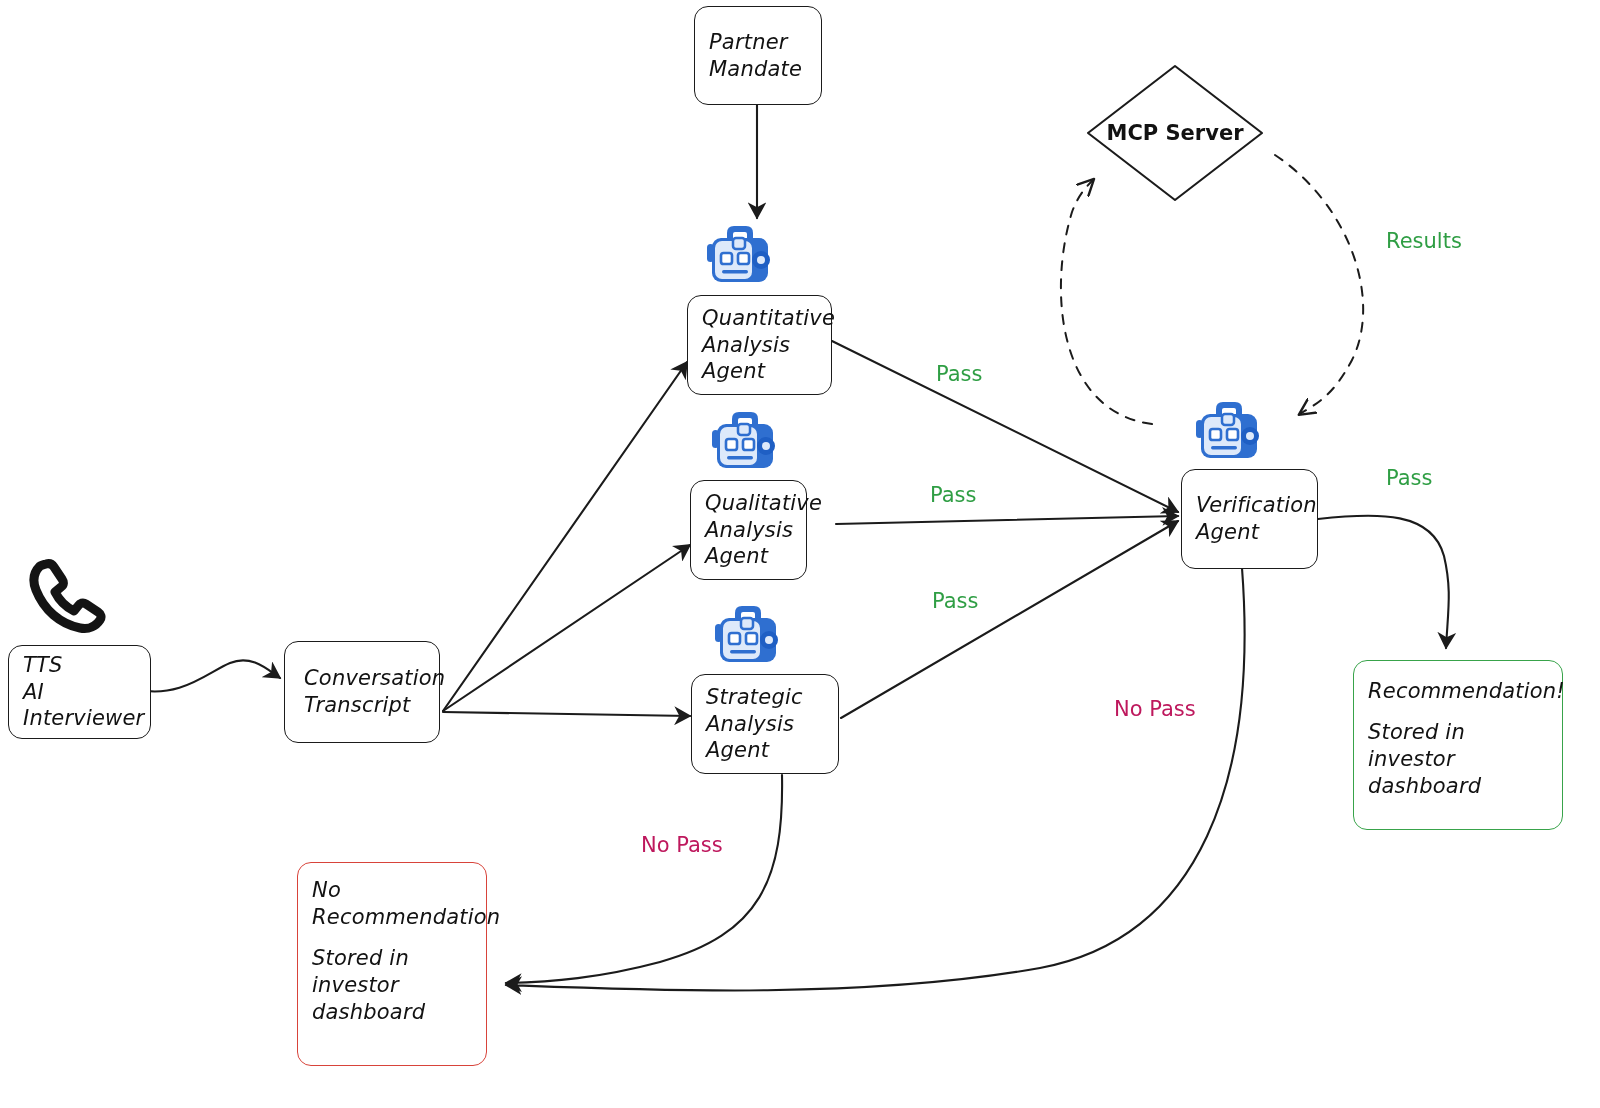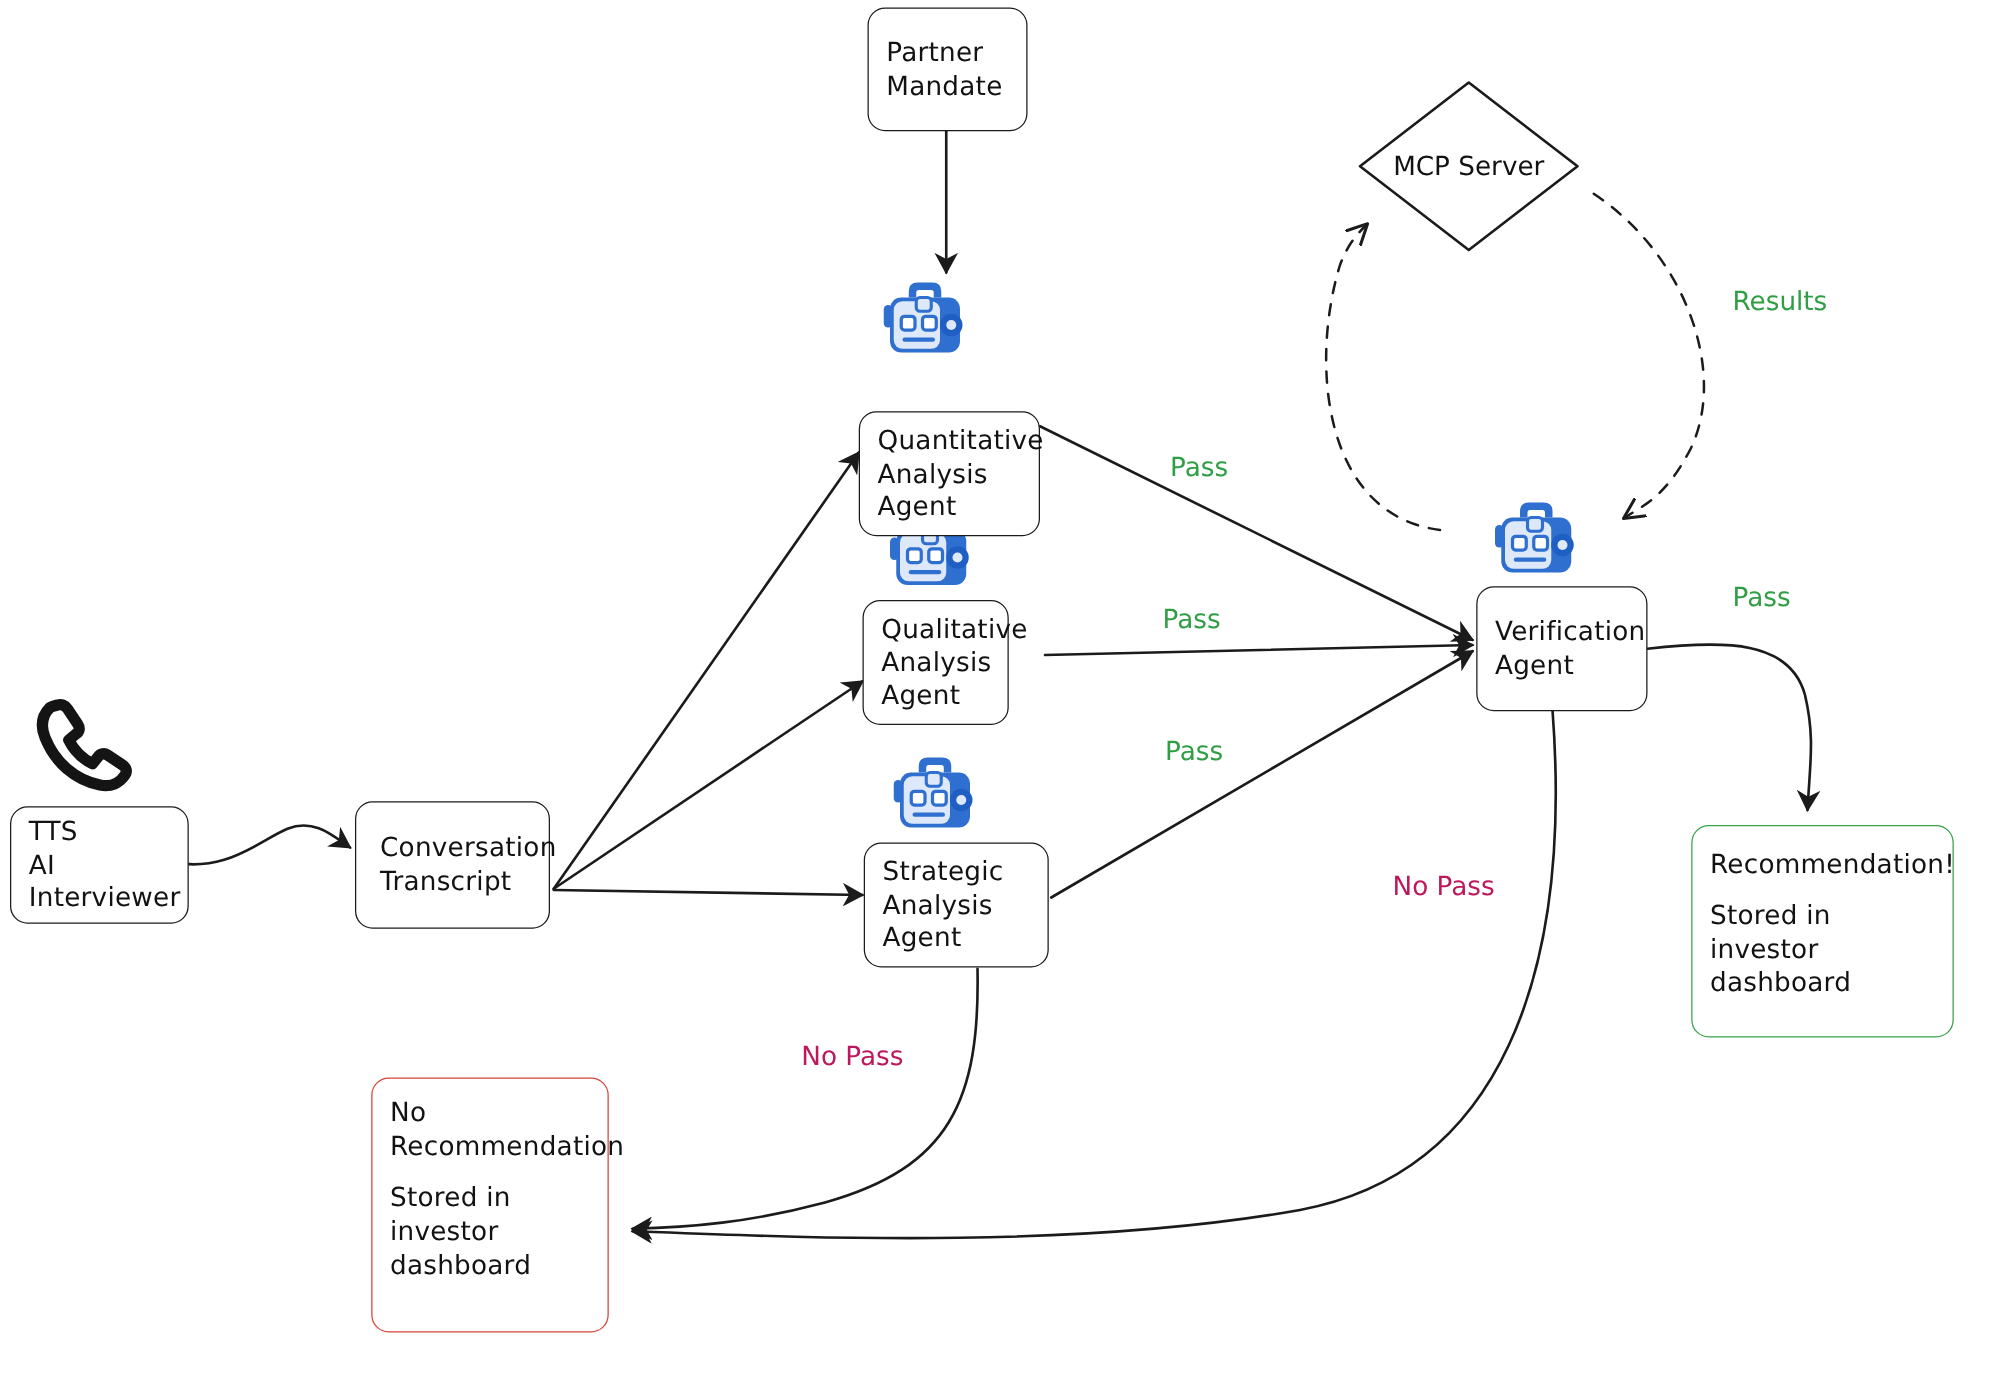--- a/index.html
+++ b/index.html
@@ -33,28 +33,30 @@
     border-radius: 14px;
     display: flex;
     flex-direction: column;
     justify-content: center;
     padding: 10px 14px;
     font-family: "DejaVu Sans", sans-serif;
     font-size: 21px;
     line-height: 1.28;
     color: #121212;
     letter-spacing: 0.2px;
+    font-style: italic;
   }
   .node.green { border-color: #38a34a; }
   .node.red { border-color: #d8433a; }
   .node .line { white-space: pre; }
   .node .gap { height: 14px; }
 
   .diamond-wrap {
     position: absolute;
+    font-weight: bold;
   }
   .diamond-shape {
     position: absolute;
     left: 0; top: 0;
     width: 100%;
     height: 100%;
   }
   .diamond-label {
     position: absolute;
     left: 0; top: 0;
@@ -212,21 +214,21 @@
   <div class="node" style="left:284px; top:641px; width:156px; height:102px;padding-left:19px;">
     <span class="line">Conversation</span>
     <span class="line">Transcript</span>
   </div>
 
   <div class="node" style="left:694px; top:6px; width:128px; height:99px;">
     <span class="line">Partner</span>
     <span class="line">Mandate</span>
   </div>
 
-  <div class="node" style="left:687px; top:295px; width:145px; height:100px;margin-top:34px;">
+  <div class="node" style="left:687px; top:295px; width:145px; height:100px;">
     <span class="line">Quantitative</span>
     <span class="line">Analysis</span>
     <span class="line">Agent</span>
   </div>
 
   <div class="node" style="left:690px; top:480px; width:117px; height:100px;">
     <span class="line">Qualitative</span>
     <span class="line">Analysis</span>
     <span class="line">Agent</span>
   </div>

